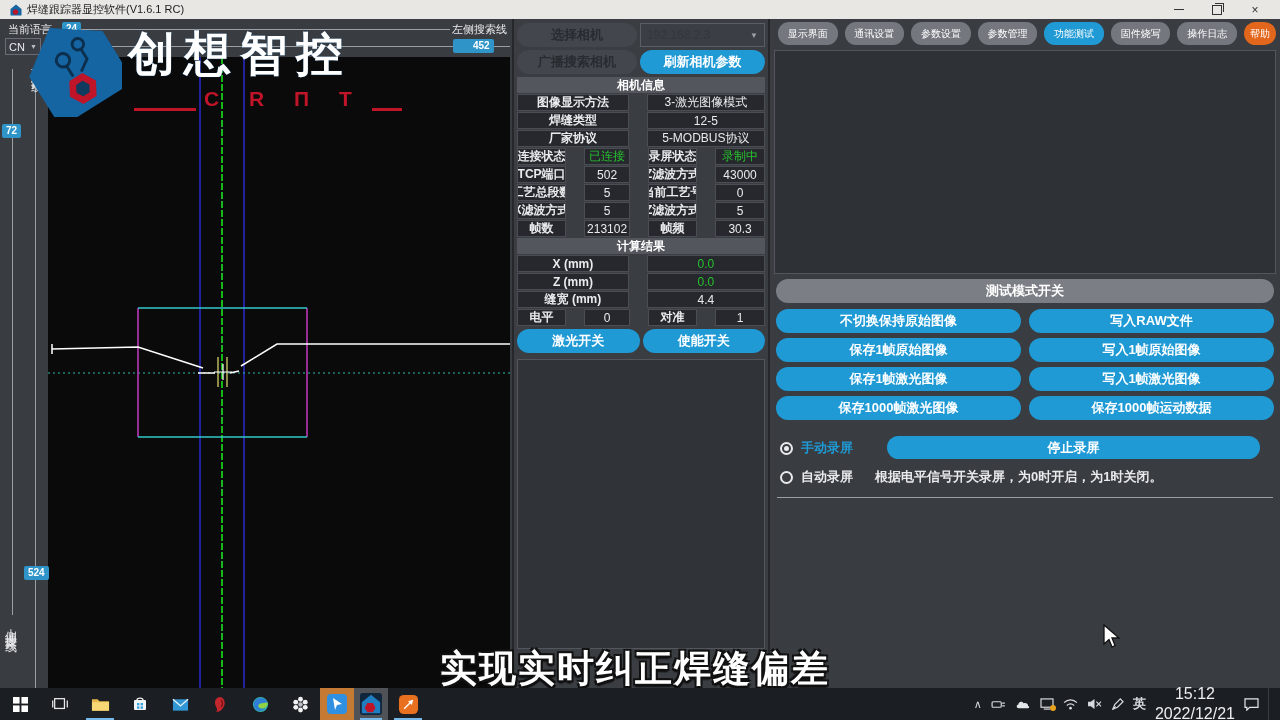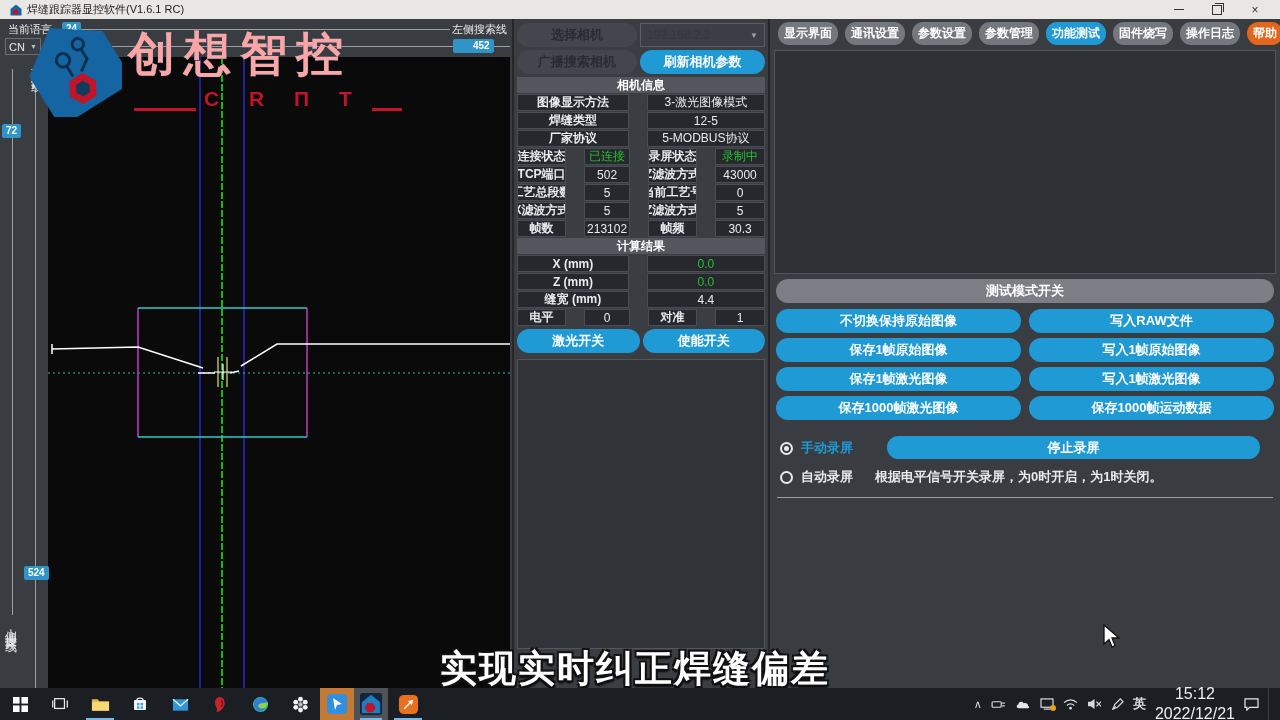--- a/index.html
+++ b/index.html
@@ -25,21 +25,21 @@
   .vtext{position:absolute;writing-mode:vertical-rl;text-orientation:upright;font-size:12px;
          color:#e8eaec;letter-spacing:3px;z-index:3;}
   .cnselect{position:absolute;left:5px;top:19px;width:36px;height:17px;background:#3b3f45;
             border:1px solid #6a6e74;color:#e8eaec;font-size:11px;display:flex;align-items:center;
             justify-content:space-between;padding:0 3px;box-sizing:border-box;z-index:4;}
   .cnselect .arr{font-size:7px;color:#b9bdc2;}
   
   .imgarea{position:absolute;left:48px;top:38px;width:462px;height:631px;background:#0a0a0b;z-index:1;}
   
   .logo{position:absolute;left:26px;top:-2px;width:430px;height:112px;z-index:8;pointer-events:none;}
-  .logo .cn{position:absolute;left:102px;top:6px;font-size:47px;font-weight:bold;color:#fca5a5;
+  .logo .cn{position:absolute;left:102px;top:6px;font-size:47px;font-weight:bold;color:#ffffff;
             letter-spacing:9px;text-shadow:0 0 1px #0d4f85;}
   .logo .enrow{position:absolute;left:108px;top:70px;display:flex;align-items:flex-end;gap:8px;}
   .logo .dash{height:3px;background:#c01428;}
   .logo .en{font-size:21px;font-weight:bold;color:#c01428;letter-spacing:12px;}
   
   .mid{position:absolute;left:512px;top:0;width:256px;height:669px;background:#3a3d42;
        border-left:2px solid #25272b;box-sizing:border-box;padding:4px 3px 0 3px;z-index:5;}
   .mrow{display:grid;grid-template-columns:1fr 1.04fr;gap:3px;height:24px;margin-bottom:3px;}
   .btn-disabled{background:#43474d;color:#282b30;border-radius:12px;font-size:13px;font-weight:bold;
                 display:flex;align-items:center;justify-content:center;border:none;}
@@ -56,21 +56,21 @@
   .cell{background:#26282d;border:1px solid #4a4e54;color:#e9ebed;font-size:12px;display:flex;
         align-items:center;justify-content:center;box-sizing:border-box;overflow:hidden;white-space:nowrap;}
   .cell.lab{font-weight:bold;}
   .green{color:#27c22f;}
   .midbtns{display:grid;grid-template-columns:1fr 1fr;gap:3px;height:24px;margin-top:3px;}
   .mid-empty{margin-top:6px;height:288px;background:#303338;border:1px solid #53575d;}
   
   .right{position:absolute;left:768px;top:0;width:512px;height:669px;border-left:2px solid #25272b;
          box-sizing:border-box;z-index:5;}
   .tabs{position:absolute;left:8px;top:3px;right:4px;height:23px;display:flex;gap:7px;}
-  .tab{flex:1;background:#74787e;border:none;border-radius:11px;color:#fff;font-size:12px;font-weight:bold;
+  .tab{flex:1;background:#74787e;border:none;border-radius:11px;color:#fff;font-size:10px;font-weight:normal;
        display:flex;align-items:center;justify-content:center;cursor:pointer;white-space:nowrap;}
   .tab.active{background:#1f9ad5;}
   .tab.help{flex:0 0 30px;background:#e2661c;border-radius:12px;}
   .rcontent{position:absolute;left:4px;top:31px;right:4px;height:222px;background:#2e3136;
             border:1px solid #53575d;}
   .testmode{position:absolute;left:6px;top:260px;right:6px;height:24px;background:#7b7f85;border:none;
             border-radius:12px;color:#fff;font-size:13px;font-weight:bold;cursor:pointer;}
   .rgrid{position:absolute;left:6px;top:290px;right:6px;display:grid;grid-template-columns:1fr 1fr;
          gap:5px 8px;}
   .rgrid .btn-blue{height:24px;}

